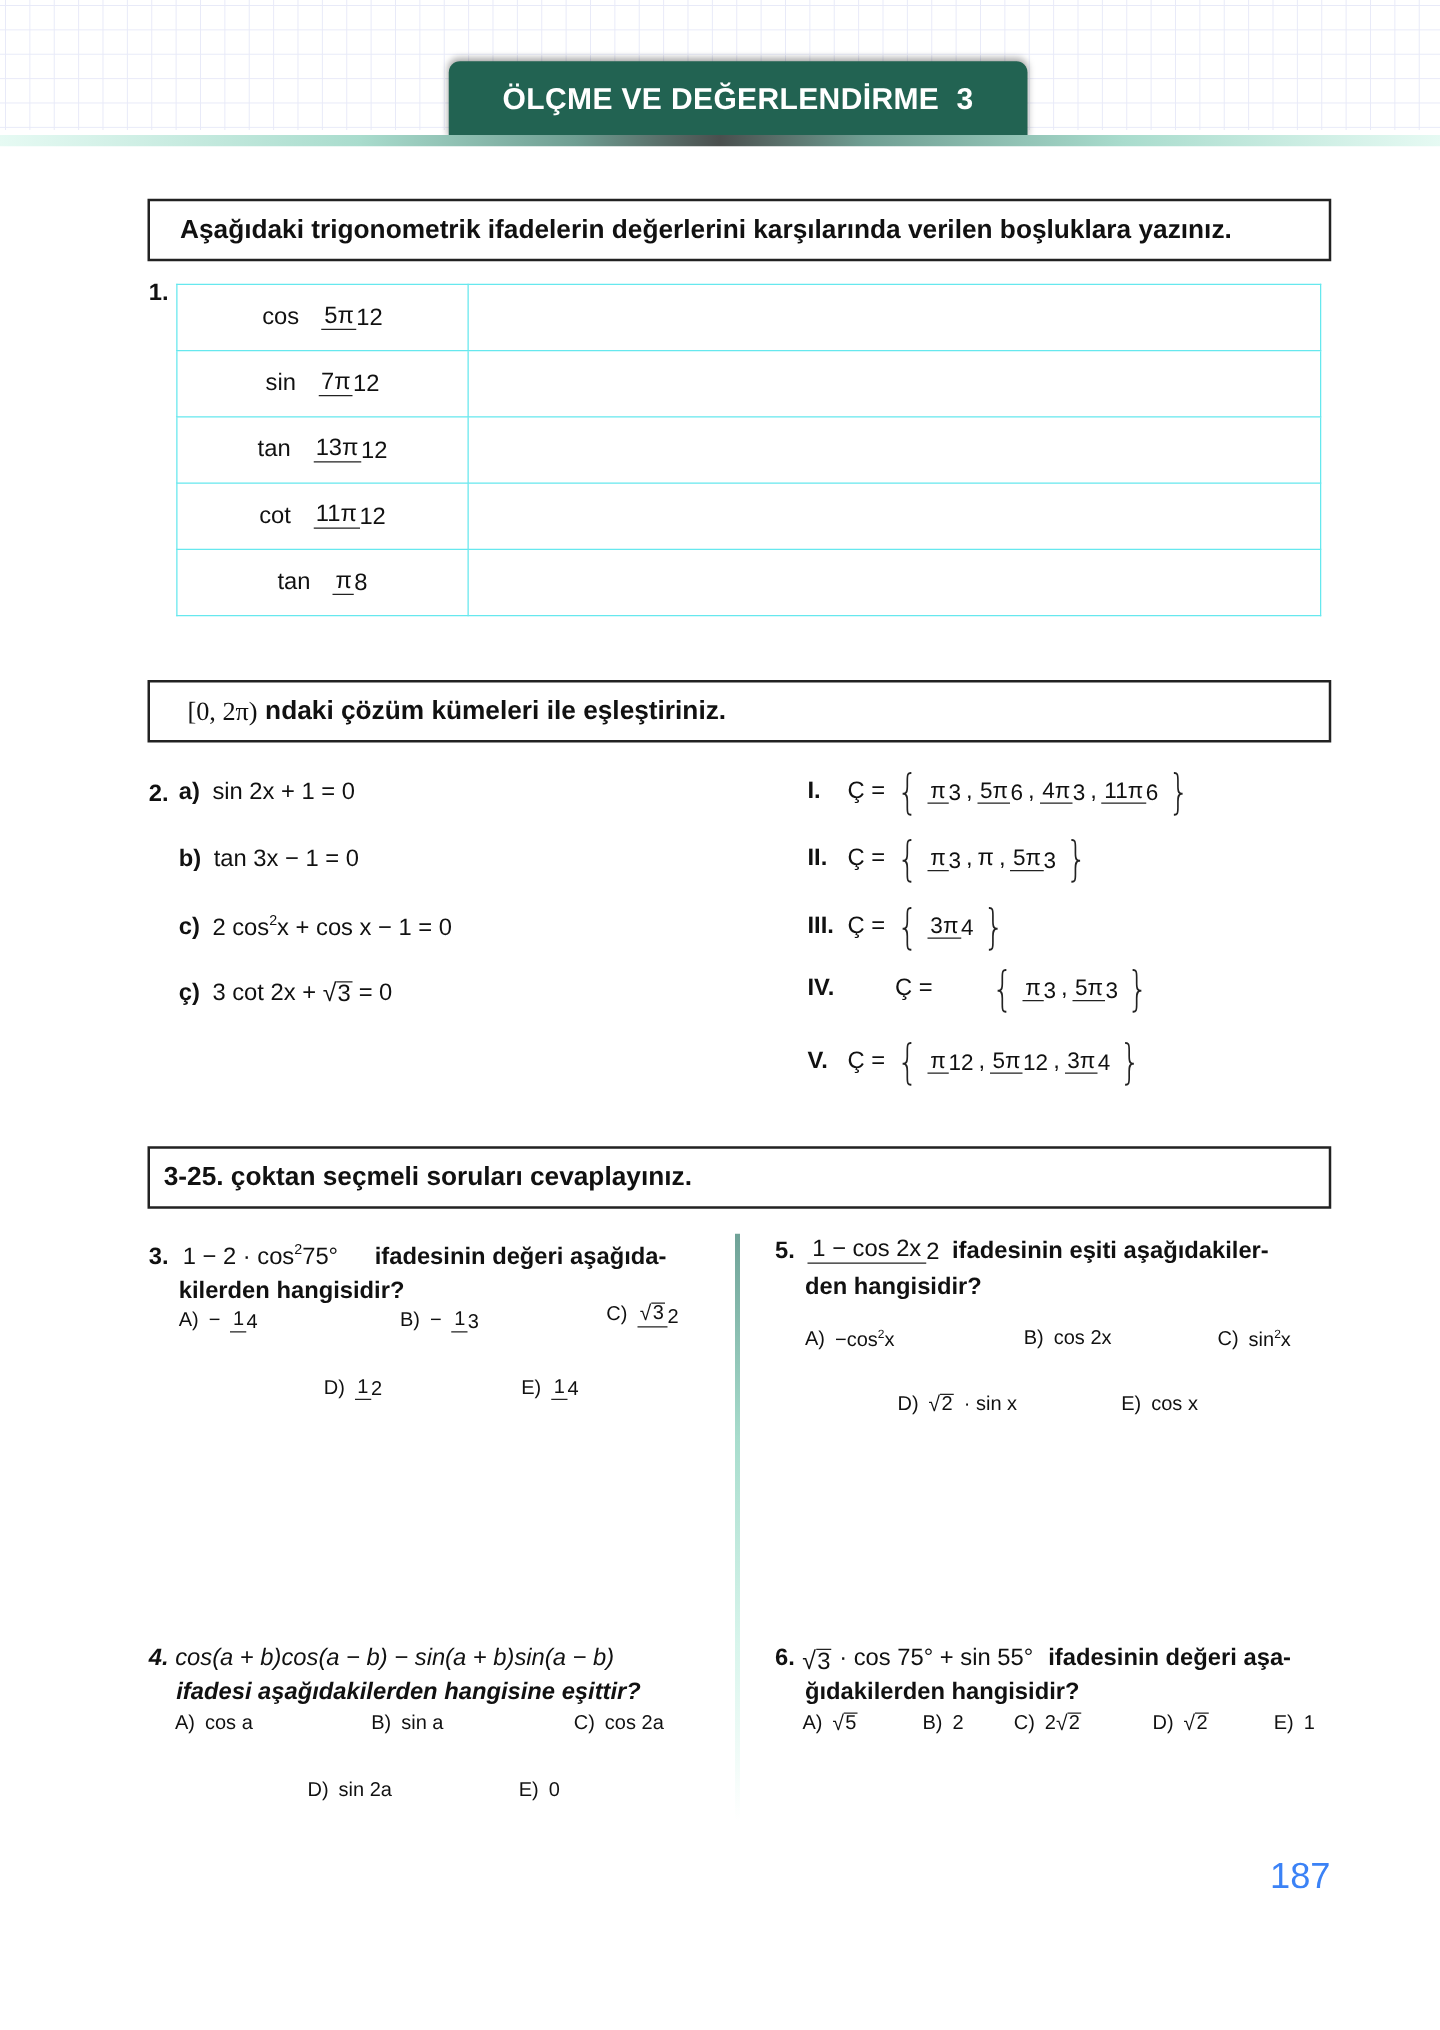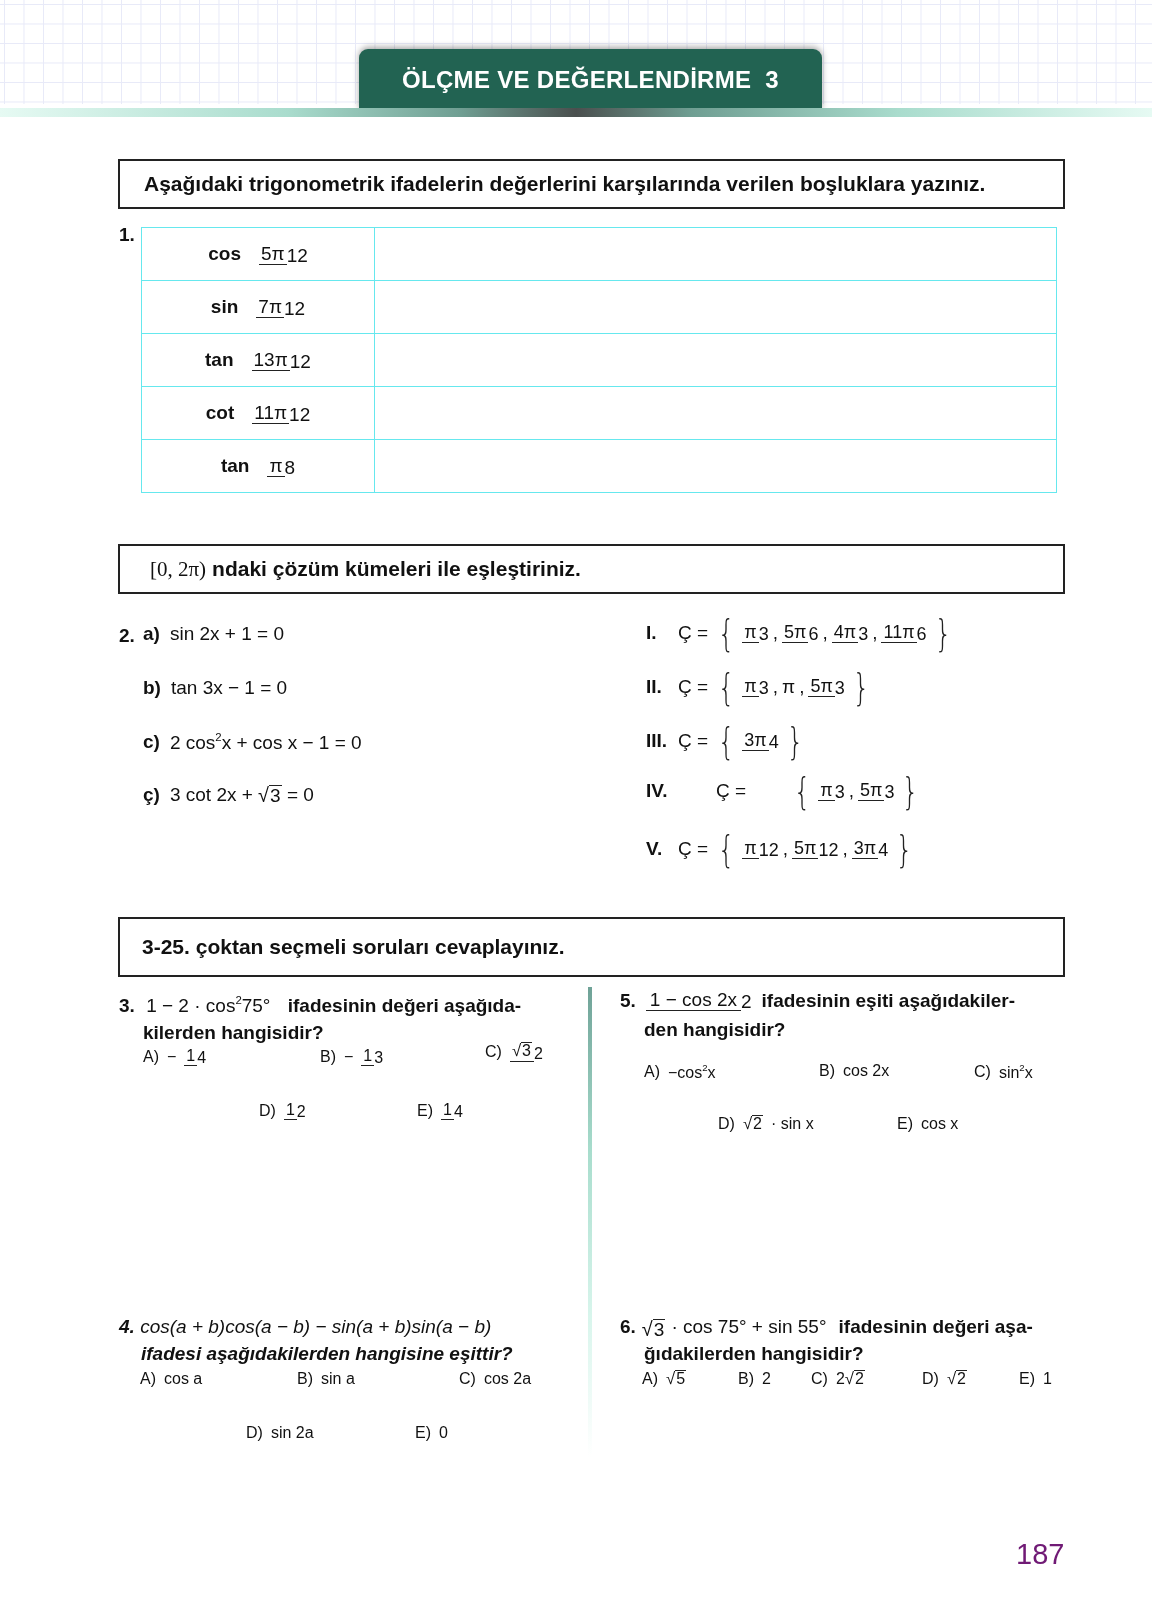--- a/index.html
+++ b/index.html
@@ -30,32 +30,32 @@
   .title-tab span { white-space: pre; }
 
   
   .instr {
     position: absolute; left: 118px; width: 947px;
     border: 2px solid #222; background: #fff;
     font-weight: bold; font-size: 21px; display: flex; align-items: center;
   }
   .instr1 { top: 159px; height: 50px; padding-left: 24px; }
   .instr2 { top: 544px; height: 50px; padding-left: 24px; }
-  .instr3 { top: 917px; height: 60px; padding-left: 22px; }
+  .instr3 { top: 917px; height: 50px; padding-left: 11px; }
   .interval { font-weight: normal; margin: 0 6px; font-family: "Liberation Serif", serif; }
 
   .qnum { position: absolute; font-weight: bold; font-size: 19px; }
 
   
   .trig-table {
     position: absolute; left: 141px; top: 227px; width: 916px; border-collapse: collapse;
   }
   .trig-table td { border: 1.5px solid #66e8ee; height: 53px; }
   .trig-table td.expr { width: 233px; text-align: center; font-size: 19px; }
-  .fn { display: inline-block; vertical-align: middle; margin-right: 18px; font-weight: bold; }
+  .fn { display: inline-block; vertical-align: middle; margin-right: 18px; }
 
   .frac { display: inline-flex; flex-direction: row; align-items: flex-end; vertical-align: middle; line-height: 1; }
   .frac .num { padding: 0 2px 1px; border-bottom: 1.3px solid #222; }
   .frac .den { padding-top: 1px; }
 
   
   .eq { position: absolute; left: 143px; font-size: 19px; display: flex; align-items: center; gap: 10px; }
   .eq b { font-size: 19px; }
   .sol { position: absolute; left: 646px; font-size: 19px; display: flex; align-items: center; gap: 6px; }
   .sol b { min-width: 26px; }
@@ -72,21 +72,21 @@
     position: absolute; left: 588px; top: 987px; width: 4px; height: 470px;
     background: linear-gradient(to bottom, #6fa297 0%, #a8ddcd 35%, #d8f5ec 70%, #ffffff 100%);
   }
 
   
   .mc { position: absolute; font-size: 19px; }
   .mc .stem { line-height: 27px; }
   .mc .stem b { font-weight: bold; }
   .opt { position: absolute; display: flex; align-items: center; gap: 8px; white-space: nowrap; }
   sup { font-size: 0.6em; vertical-align: 0.7em; }
-  .page-number { position: absolute; left: 1016px; top: 1538px; font-size: 29px; color: #701a75; }
+  .page-number { position: absolute; left: 1016px; top: 1485px; font-size: 29px; color: #3b82f6; }
 </style>
 </head>
 <body>
 
 <div class="grid-bg"></div>
 <div class="title-tab">
   <span>ÖLÇME VE DEĞERLENDİRME  3</span>
 </div>
 <div class="header-bar"></div>
 
@@ -270,21 +270,21 @@
 <div class="instr instr3">
   <span>3-25.  çoktan seçmeli soruları cevaplayınız.</span>
 </div>
 
 <div class="divider"></div>
 
 <div class="mc" style="left:119px; top:987px; width:460px;">
   <div class="stem">
     <b>3.</b>
     <span style="margin-left:6px;">1 − 2 · cos</span><sup>2</sup><span>75°</span>
-    <b style="margin-left:12px;">ifadesinin değeri aşağıda-</b>
+    <b style="margin-left:24px;">ifadesinin değeri aşağıda-</b>
   </div>
   <div class="stem" style="padding-left:24px;"><b>kilerden hangisidir?</b></div>
 </div>
 <div class="opt" style="left:143px; top:1048px;">
   <span>A)</span>
     <span>−</span>
   <span class="frac">
       <span class="num">1</span>
       <span class="den">4</span>
     </span>

